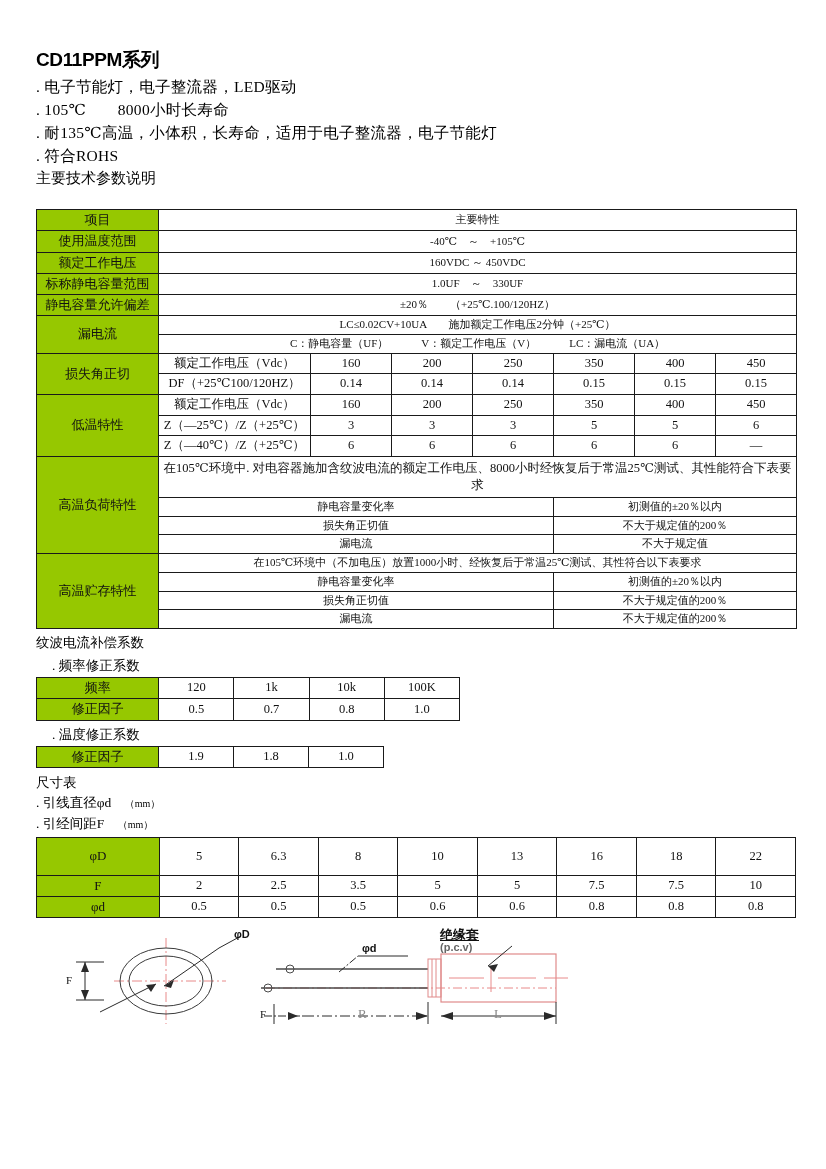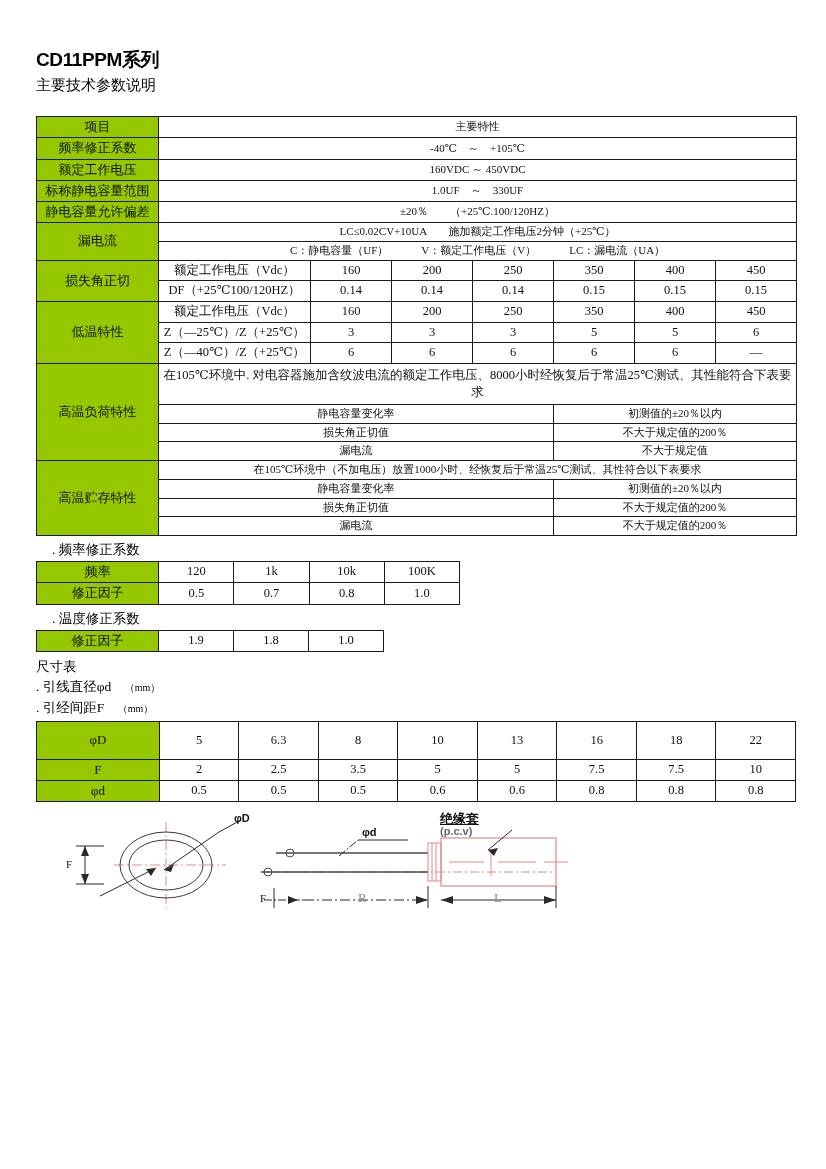--- a/index.html
+++ b/index.html
@@ -121,20 +121,26 @@
 </head>
 <body>
 
 <div class="page">
 <div class="content">
 
   <div>
     <div class="series-title">CD11PPM系列</div>
   </div>
 
+  <div>
+    <div class="bullet-line">. 电子节能灯，电子整流器，LED驱动</div>
+    <div class="bullet-line">. 105℃　　8000小时长寿命</div>
+    <div class="bullet-line">. 耐135℃高温，小体积，长寿命，适用于电子整流器，电子节能灯</div>
+    <div class="bullet-line">. 符合ROHS</div>
+  </div>
 
   <div class="section-label">主要技术参数说明</div>
 
   <table class="dt" id="spec-table">
     <colgroup>
       <col style="width:122px">
       <col style="width:152px">
       <col style="width:81px">
           <col style="width:81px">
           <col style="width:81px">
@@ -142,21 +148,21 @@
           <col style="width:81px">
           <col style="width:81px">
     </colgroup>
     <tbody>
       <tr>
         <td class="hdr">项目</td>
         <td class="wide" colspan="7">主要特性</td>
       </tr>
 
       <tr>
-        <td class="hdr">频率修正系数</td>
+        <td class="hdr">使用温度范围</td>
         <td class="wide" colspan="7">-40℃　～　+105℃</td>
       </tr>
       <tr>
         <td class="hdr">额定工作电压</td>
         <td class="wide" colspan="7">160VDC ～ 450VDC</td>
       </tr>
       <tr>
         <td class="hdr">标称静电容量范围</td>
         <td class="wide" colspan="7">1.0UF　～　330UF</td>
       </tr>
@@ -251,20 +257,21 @@
         <td class="wide" colspan="4">损失角正切值</td>
         <td class="wide" colspan="3">不大于规定值的200％</td>
       </tr>
       <tr>
         <td class="wide" colspan="4">漏电流</td>
         <td class="wide" colspan="3">不大于规定值的200％</td>
       </tr>
     </tbody>
   </table>
 
+  <div class="rip-caption">纹波电流补偿系数</div>
   <div class="rip-caption indent">. 频率修正系数</div>
 
   <table class="dt" id="freq-table">
     <colgroup>
       <col style="width:122px">
           <col style="width:75px">
           <col style="width:75px">
           <col style="width:75px">
           <col style="width:75px">
     </colgroup>

